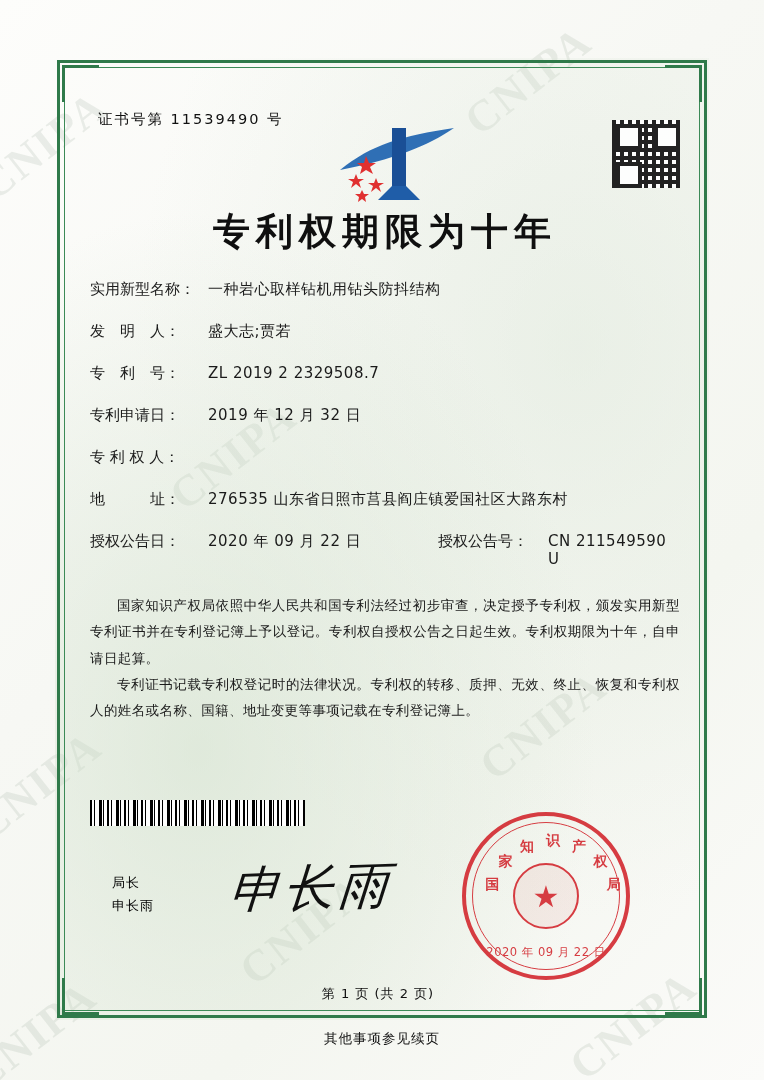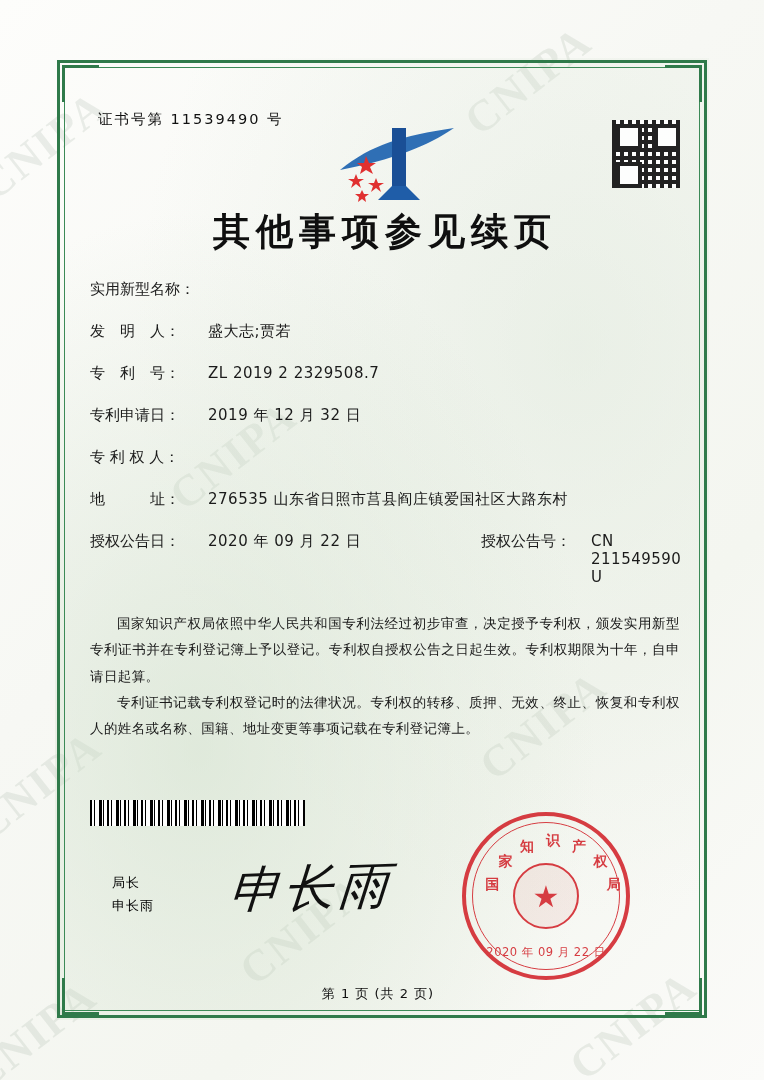--- a/index.html
+++ b/index.html
@@ -145,21 +145,20 @@
     letter-spacing: 0px;
   }
   .field-value { flex: 1; }
   .field-value.second {
     flex: none;
     width: 230px;
   }
   .field-label.inline2 {
     width: 110px;
     flex: none;
-    margin-left: 43px;
   }
 
   #paragraphs {
     margin-top: 24px;
     font-size: 13.5px;
     line-height: 1.95;
     text-align: justify;
     letter-spacing: 0.4px;
   }
   #paragraphs p { margin: 0; text-indent: 2em; }
@@ -294,24 +293,25 @@
       <g fill="#e03030">
         <polygon points="34,34 37,41 44,41 38,45 41,52 34,48 28,52 30,45 25,41 32,41"></polygon>
         <polygon points="24,52 26,57 32,57 27,60 29,66 24,62 19,66 21,60 16,57 22,57"></polygon>
         <polygon points="44,56 46,61 52,61 47,64 49,70 44,66 39,70 41,64 36,61 42,61"></polygon>
         <polygon points="30,68 32,72 37,72 33,75 34,80 30,77 26,80 27,75 23,72 28,72"></polygon>
       </g>
     </svg>
 
     <div id="qr"></div>
 
-    <div id="main-title">其他事项参见续页</div>
+    <div id="main-title">专利权期限为十年</div>
 
     <div class="field-row">
       <div class="field-label">实用新型名称：</div>
+      <div class="field-value">一种岩心取样钻机用钻头防抖结构</div>
     </div>
     <div class="field-row">
       <div class="field-label">发　明　人：</div>
       <div class="field-value">盛大志;贾若</div>
     </div>
     <div class="field-row">
       <div class="field-label">专　利　号：</div>
       <div class="field-value">ZL 2019 2 2329508.7</div>
     </div>
     <div class="field-row">
@@ -355,13 +355,14 @@
       <span style="transform:rotate(0deg) translate(0,-64px) rotate(0deg)">识</span>
       <span style="transform:rotate(24deg) translate(0,-64px) rotate(-24deg)">产</span>
       <span style="transform:rotate(48deg) translate(0,-64px) rotate(-48deg)">权</span>
       <span style="transform:rotate(72deg) translate(0,-64px) rotate(-72deg)">局</span>
     </div>
     <div class="seal-star">★</div>
     <div class="seal-date">2020 年 09 月 22 日</div>
   </div>
 
   <div id="page-num">第 1 页 (共 2 页)</div>
+  <div id="footer-note">其他事项参见续页</div>
 </div>
 
 </body></html>

